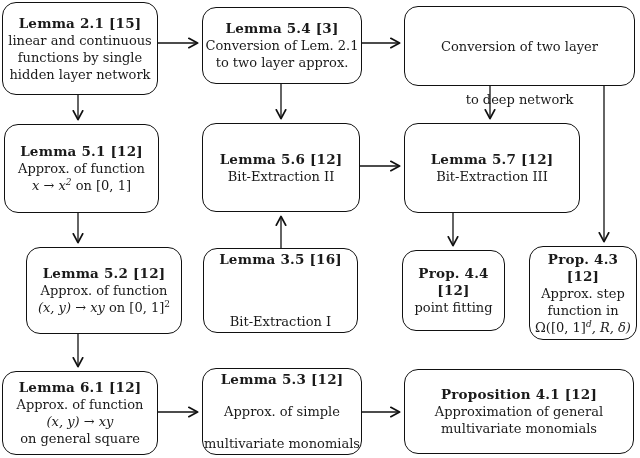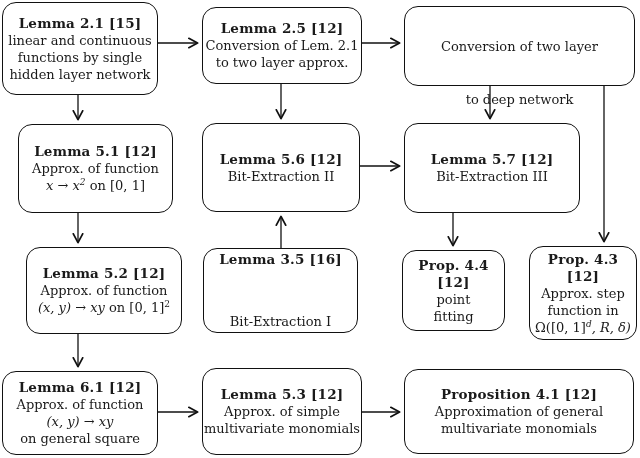--- a/index.html
+++ b/index.html
@@ -15,29 +15,29 @@
     text-align:center; font-size:13px; line-height:17px; padding:2px 1px;
   }
   .title { font-weight:bold; font-size:13.5px; letter-spacing:0.2px; }
   .line  { font-size:13px; }
   .math  { font-style:italic; }
   sup { font-size:9px; line-height:0; }
   
   .bA { left:2px;   top:2px;   width:156px; height:93px; }
   .bB { left:202px; top:7px;   width:160px; height:77px; }
   .bC { left:404px; top:6px;   width:231px; height:80px;gap:36px; }
-  .bD { left:18px;   top:124px; width:155px; height:89px;text-align:right; }
+  .bD { left:4px;   top:124px; width:155px; height:89px;text-align:right; }
   .bE { left:202px; top:123px; width:158px; height:89px; }
   .bF { left:404px; top:123px; width:176px; height:90px; }
   .bG { left:2px;   top:247px; width:156px; height:87px;margin-left:24px; }
   .bH { left:203px; top:248px; width:155px; height:85px;gap:45px; }
-  .bI { left:402px; top:250px; width:103px; height:81px; padding:12px; }
+  .bI { left:402px; top:250px; width:103px; height:81px; padding:4px; }
   .bJ { left:529px; top:246px; width:108px; height:94px; padding:0; }
   .bK { left:2px;   top:371px; width:156px; height:84px; }
-  .bL { left:202px; top:368px; width:160px; height:87px; }
+  .bL { left:202px; top:368px; width:160px; height:87px;justify-content:space-between; }
   .bM { left:404px; top:369px; width:230px; height:85px; }
 </style>
 </head>
 <body>
 
 <div id="figure">
 
   <svg id="edges" width="640" height="458" viewBox="0 0 640 458">
     <defs>
       <marker id="arrow" viewBox="0 0 10 10" refX="8" refY="5" markerWidth="9" markerHeight="9" orient="auto-start-reverse">
@@ -62,21 +62,21 @@
   </svg>
 
   <div class="box bA">
     <div class="title">Lemma 2.1 [15]</div>
     <div class="line">linear and continuous</div>
     <div class="line">functions by single</div>
     <div class="line">hidden layer network</div>
   </div>
 
   <div class="box bB">
-    <div class="title">Lemma 2.5 [12]</div>
+    <div class="title">Lemma 5.4 [3]</div>
     <div class="line">Conversion of Lem. 2.1</div>
     <div class="line">to two layer approx.</div>
   </div>
 
   <div class="box bC">
     <div class="title">Lemma 5.5 [12]</div>
     <div class="line">Conversion of two layer</div>
     <div class="line">to deep network</div>
   </div>
 

